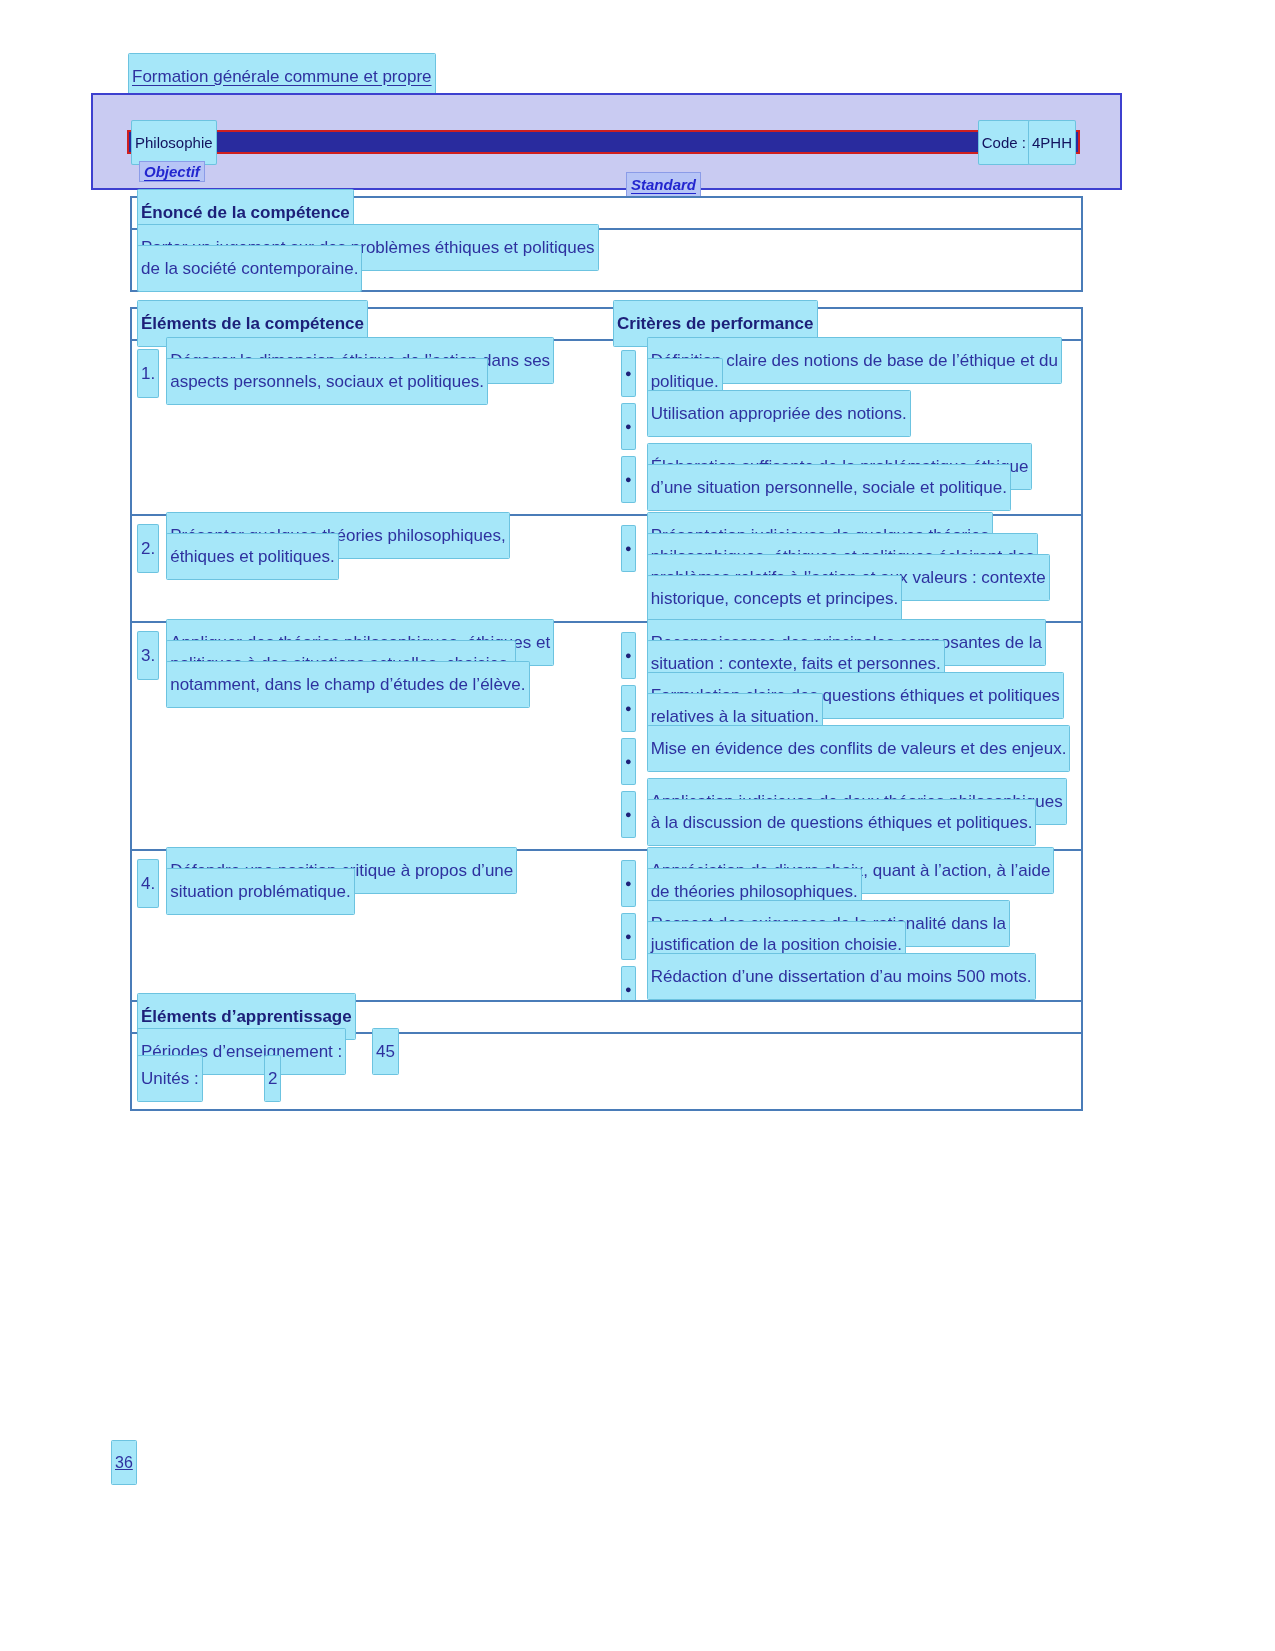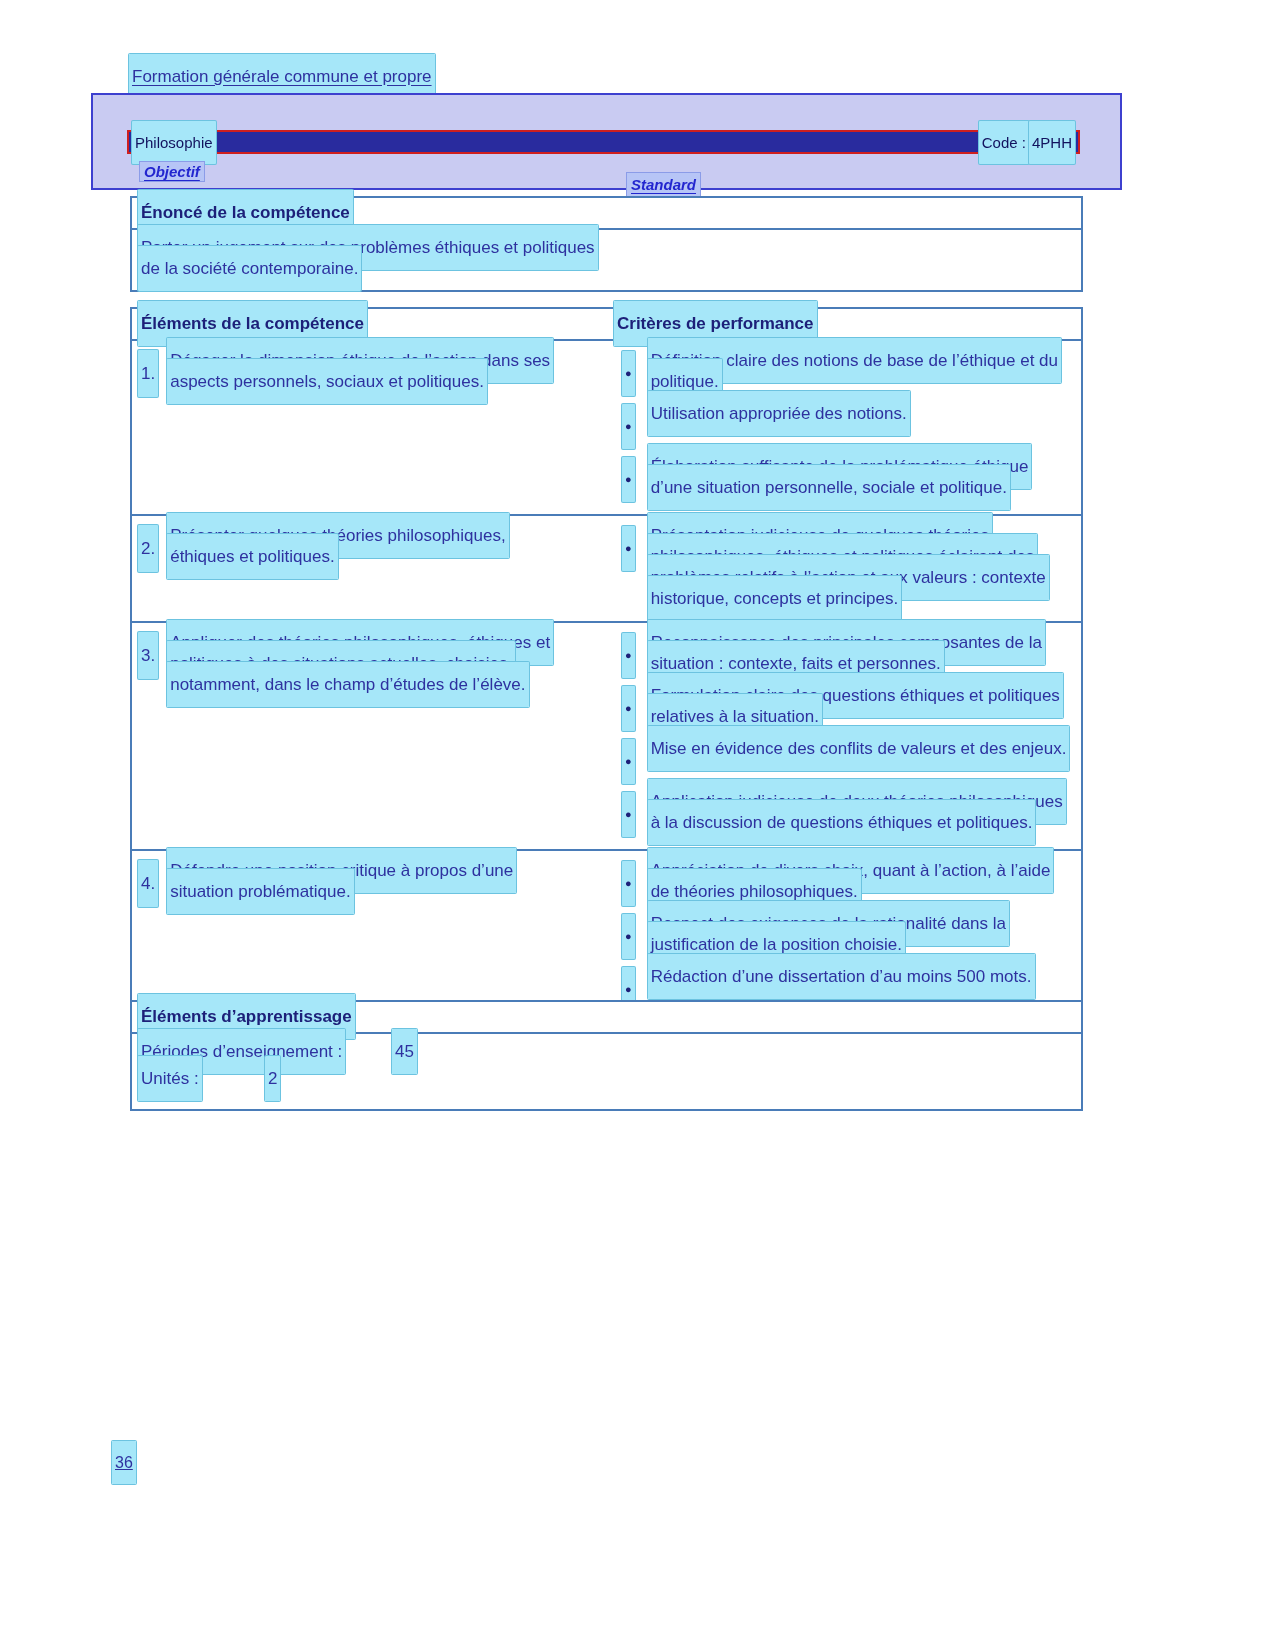--- a/index.html
+++ b/index.html
@@ -107,21 +107,21 @@
     margin:1px 13px 0 6px;
     color:var(--ink-dark);
   }
   .crit-text{flex:1;}
 
   .act{top:1000px;}
   .act-body{padding:7px 8px 14px 6px;}
   .act-row{margin-bottom:6px;}
   .slot{display:inline-block;vertical-align:top;}
   .w1{width:127px;}
-  .w2{width:254px;border-radius:7px;}
+  .w2{width:235px;border-radius:7px;}
 
   .pagenum{
     position:absolute;left:112px;top:1452px;width:953px;
     font-size:16px;text-decoration:underline;
   }
 </style>
 </head>
 <body>
 
 <div class="page">

